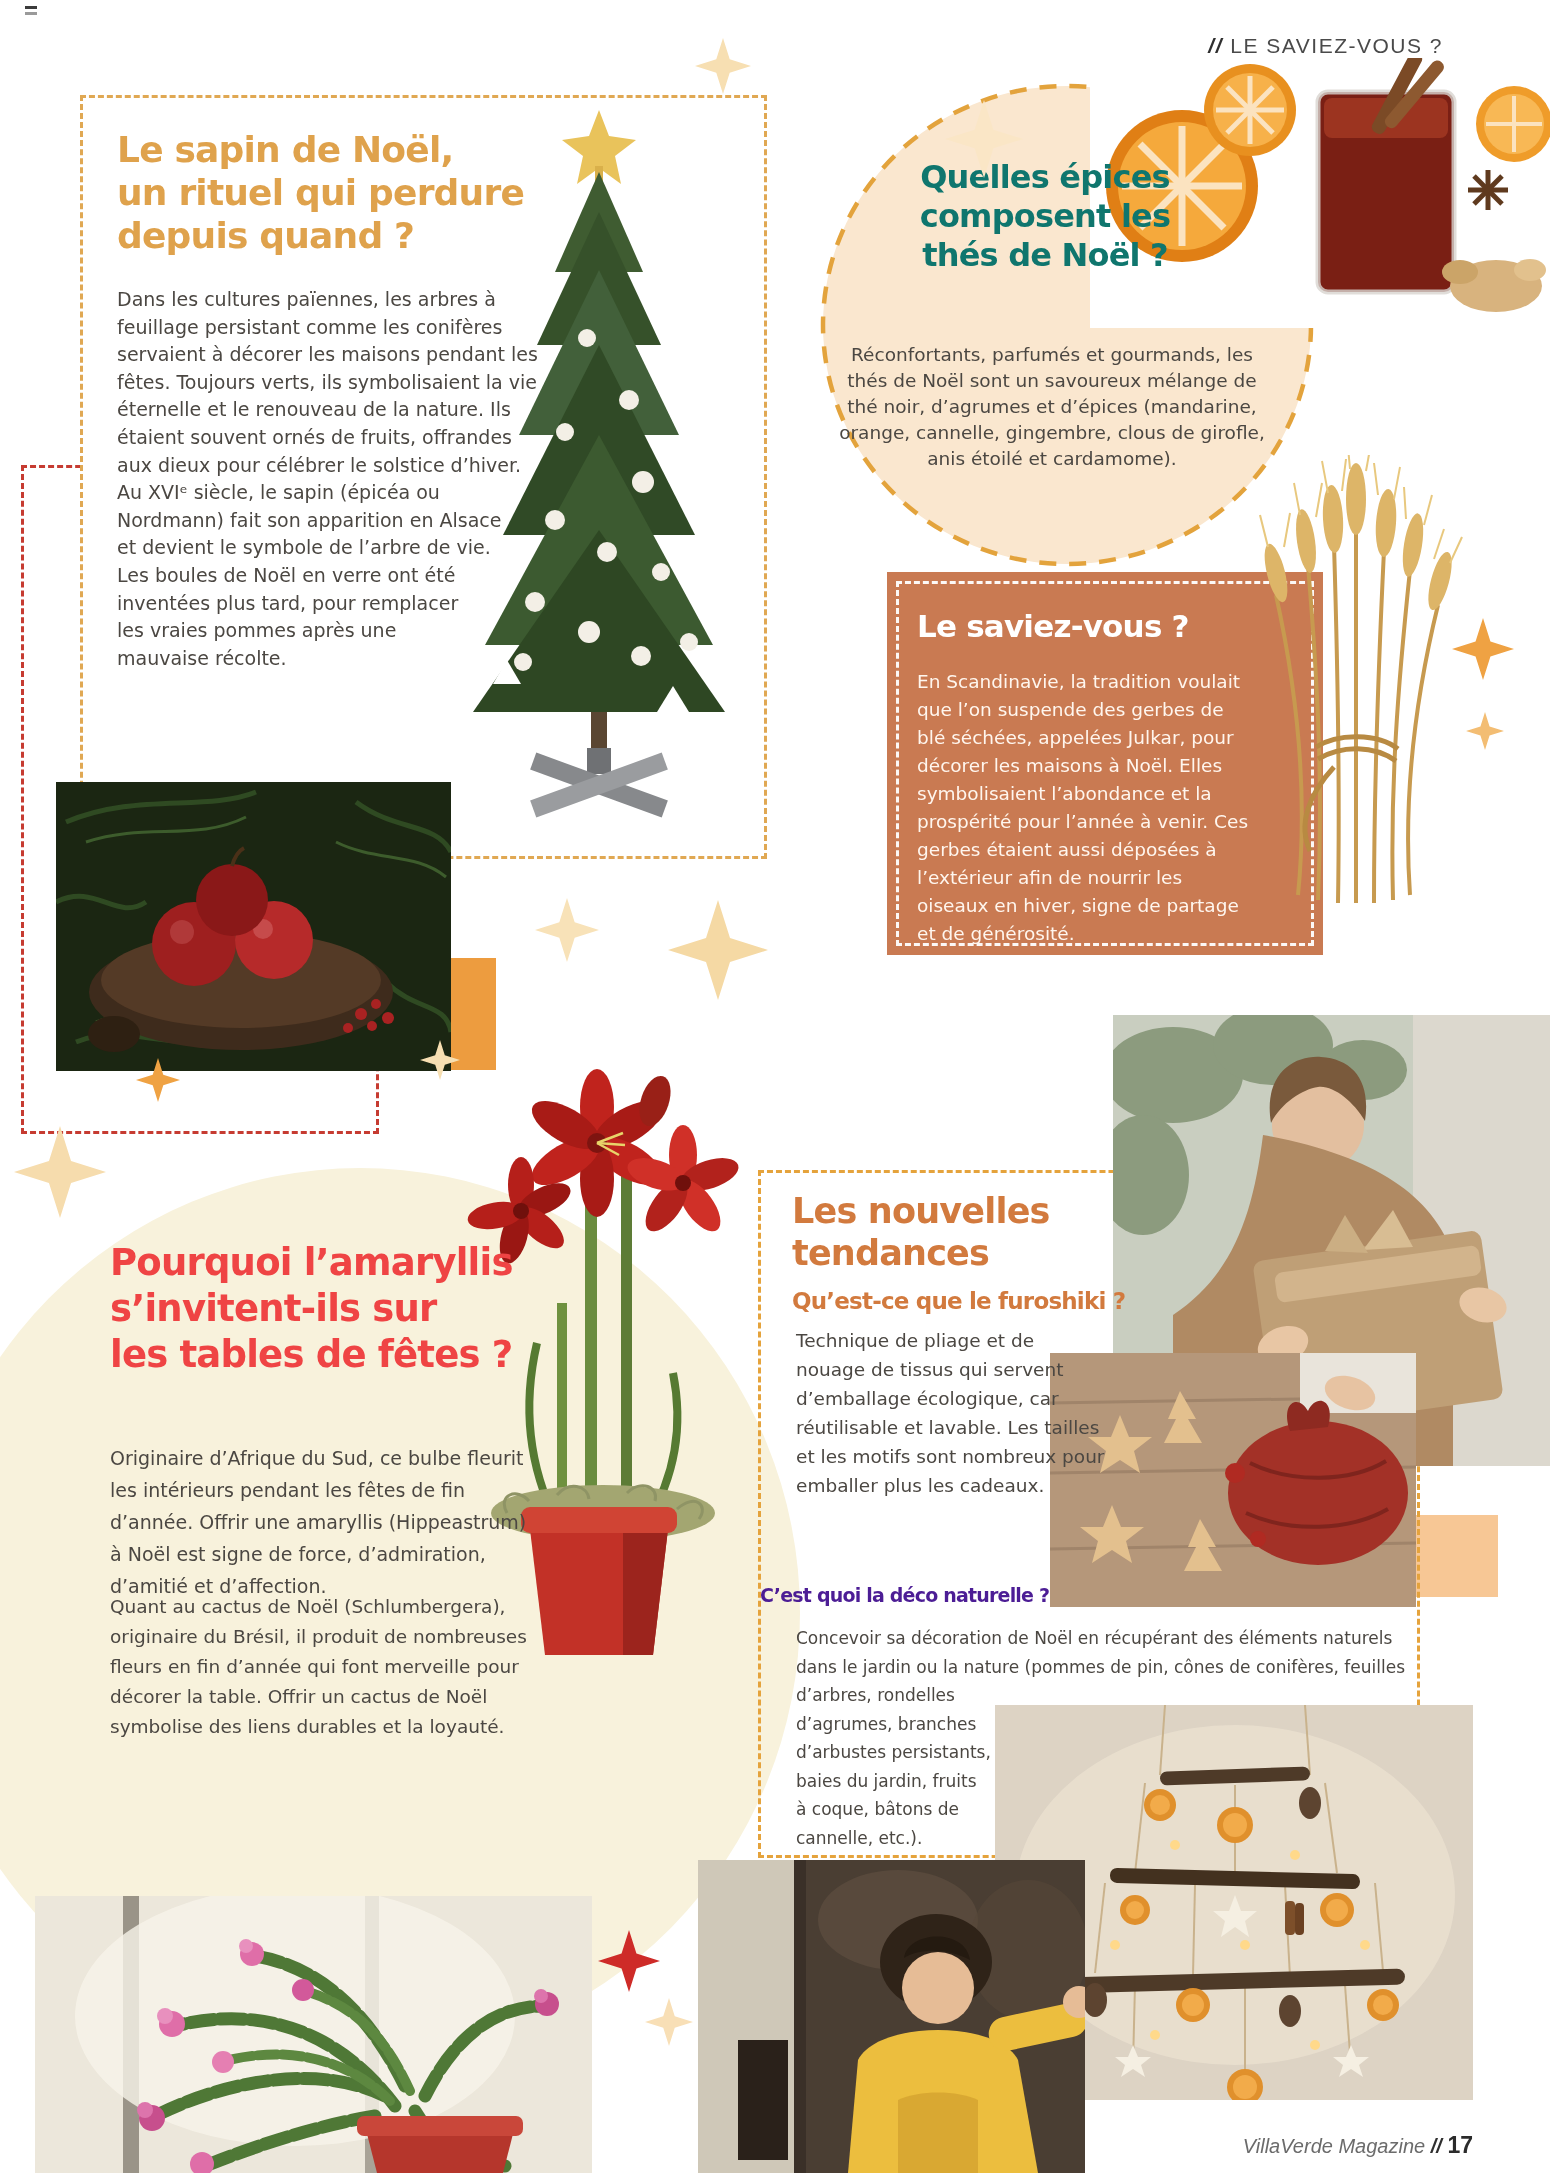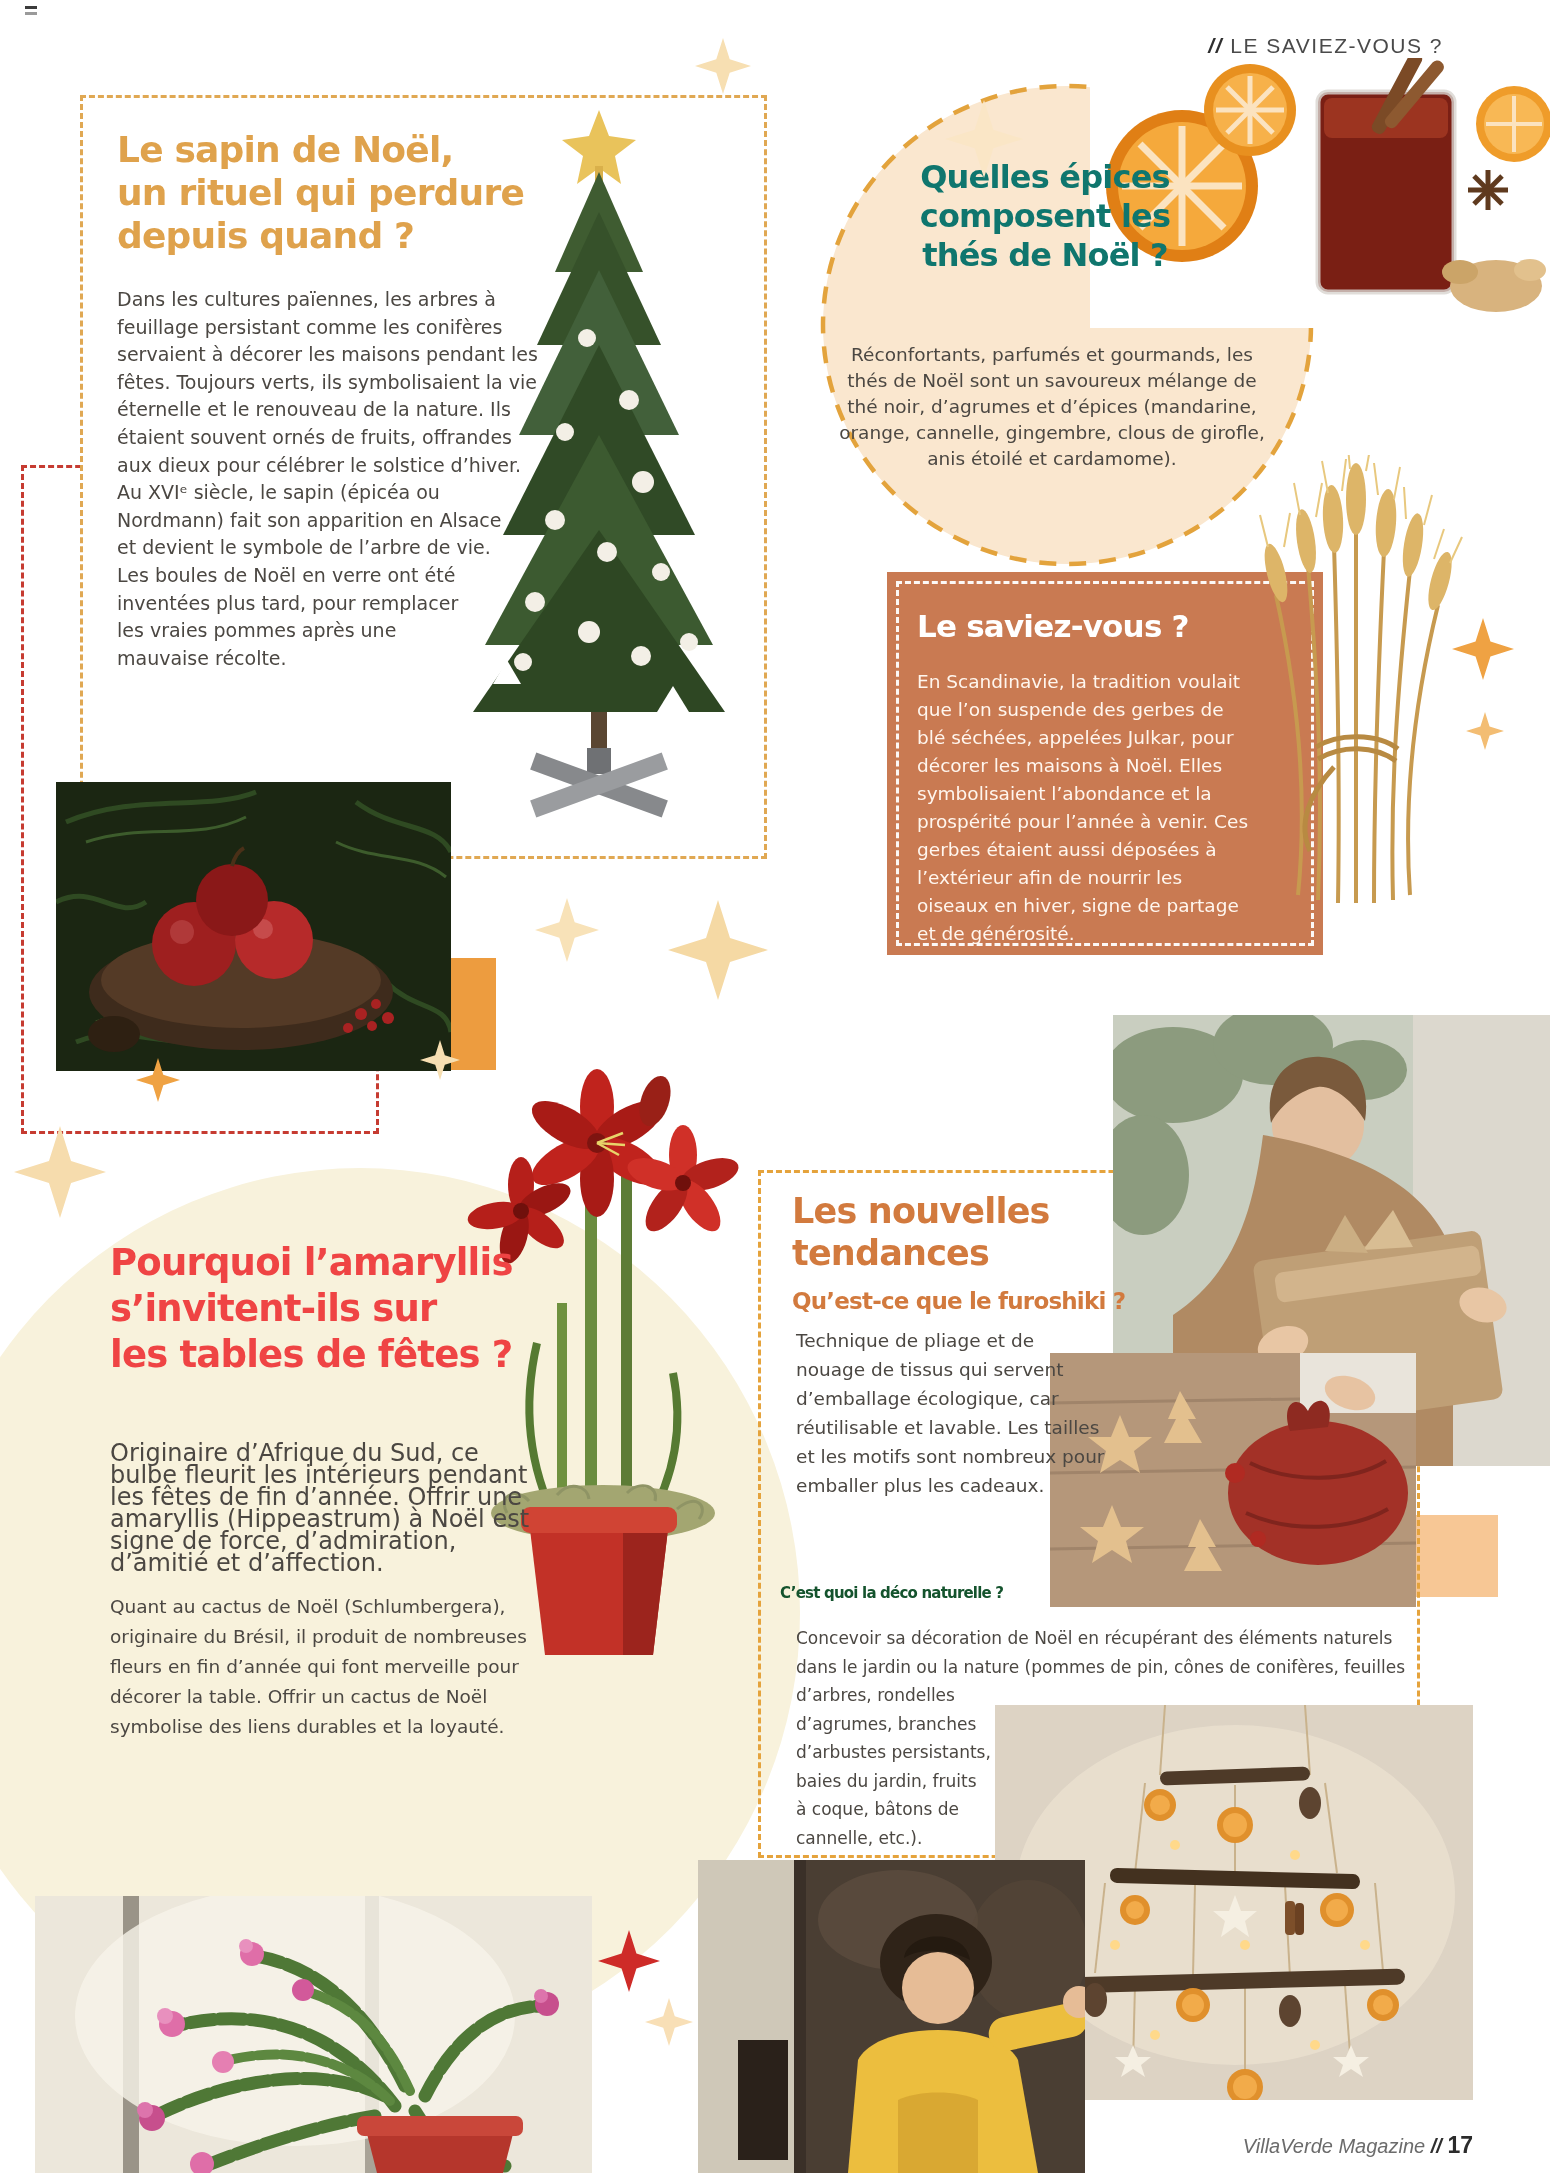--- a/index.html
+++ b/index.html
@@ -273,21 +273,21 @@
   </div>
 
   <div class="abs" style="left:758px;top:1170px;width:656px;height:682px;border:3px dashed #E5A33C;z-index:2;"></div>
 
   <div class="abs title" style="left:792px;top:1190px;font-size:35px;line-height:42px;color:#D27A3E;z-index:5;">
     <div>Les nouvelles</div>
     <div>tendances</div>
   </div>
   <div class="abs title" style="left:792px;top:1288px;font-size:23px;color:#D27A3E;z-index:5;">Qu’est-ce que le furoshiki ?</div>
   <div class="abs body-text" style="left:796px;top:1326px;width:310px;font-size:18.5px;line-height:29px;z-index:5;">Technique de pliage et de nouage de tissus qui servent d’emballage écologique, car réutilisable et lavable. Les tailles et les motifs sont nombreux pour emballer plus les cadeaux.</div>
-  <div class="abs title" style="left:780px;top:1584px;font-size:15px;color:#14532d;z-index:5;">C’est quoi la déco naturelle ?</div>
+  <div class="abs title" style="left:760px;top:1584px;font-size:19px;color:#4c1d95;z-index:5;">C’est quoi la déco naturelle ?</div>
   <div class="abs body-text" style="left:796px;top:1624px;width:630px;font-size:17px;line-height:28.5px;z-index:5;">
     <div class="branch-float"></div>
     <span>Concevoir sa décoration de Noël en récupérant des éléments naturels dans le jardin ou la nature (pommes de pin, cônes de conifères, feuilles d’arbres, rondelles d’agrumes, branches d’arbustes persistants, baies du jardin, fruits à coque, bâtons de cannelle, etc.).</span>
   </div>
 
   <div class="abs" style="left:995px;top:1705px;z-index:3;">
     <svg width="478" height="395" viewBox="0 0 478 395">
       <rect width="478" height="395" fill="#DDD3C4"></rect>
       <ellipse cx="240" cy="190" rx="220" ry="170" fill="#ECE2D2" opacity="0.7"></ellipse>
       <g stroke="#C9B28C" stroke-width="2">
@@ -347,21 +347,21 @@
           <circle cx="320" cy="340" r="5"></circle>
       </g>
     </svg>
   </div>
 
   <div class="abs title" style="left:110px;top:1240px;font-size:37px;line-height:46px;color:#ef4444;z-index:5;">
     <div>Pourquoi l’amaryllis</div>
     <div>s’invitent-ils sur</div>
     <div>les tables de fêtes ?</div>
   </div>
-  <div class="abs body-text" style="left:110px;top:1442px;width:430px;font-size:24px;line-height:22px;z-index:5;">Originaire d’Afrique du Sud, ce bulbe fleurit les intérieurs pendant les fêtes de fin d’année. Offrir une amaryllis (Hippeastrum) à Noël est signe de force, d’admiration, d’amitié et d’affection.</div>
+  <div class="abs body-text" style="left:110px;top:1442px;width:430px;font-size:19px;line-height:32px;z-index:5;">Originaire d’Afrique du Sud, ce bulbe fleurit les intérieurs pendant les fêtes de fin d’année. Offrir une amaryllis (Hippeastrum) à Noël est signe de force, d’admiration, d’amitié et d’affection.</div>
   <div class="abs body-text" style="left:110px;top:1592px;width:445px;font-size:18.5px;line-height:30px;z-index:5;">Quant au cactus de Noël (Schlumbergera), originaire du Brésil, il produit de nombreuses fleurs en fin d’année qui font merveille pour décorer la table. Offrir un cactus de Noël symbolise des liens durables et la loyauté.</div>
 
   <div class="abs" style="left:437px;top:1043px;z-index:3;">
     <svg width="324" height="691" viewBox="0 0 324 691">
       <rect x="148" y="150" width="12" height="340" fill="#6A8C3F"></rect>
       <rect x="184" y="130" width="11" height="360" fill="#5D7C36"></rect>
       <rect x="120" y="260" width="10" height="230" fill="#6F913F"></rect>
       <g>
         <g transform="translate(160,100)" fill="#C0231D">
           <ellipse cx="0" cy="-36" rx="17" ry="38"></ellipse>

